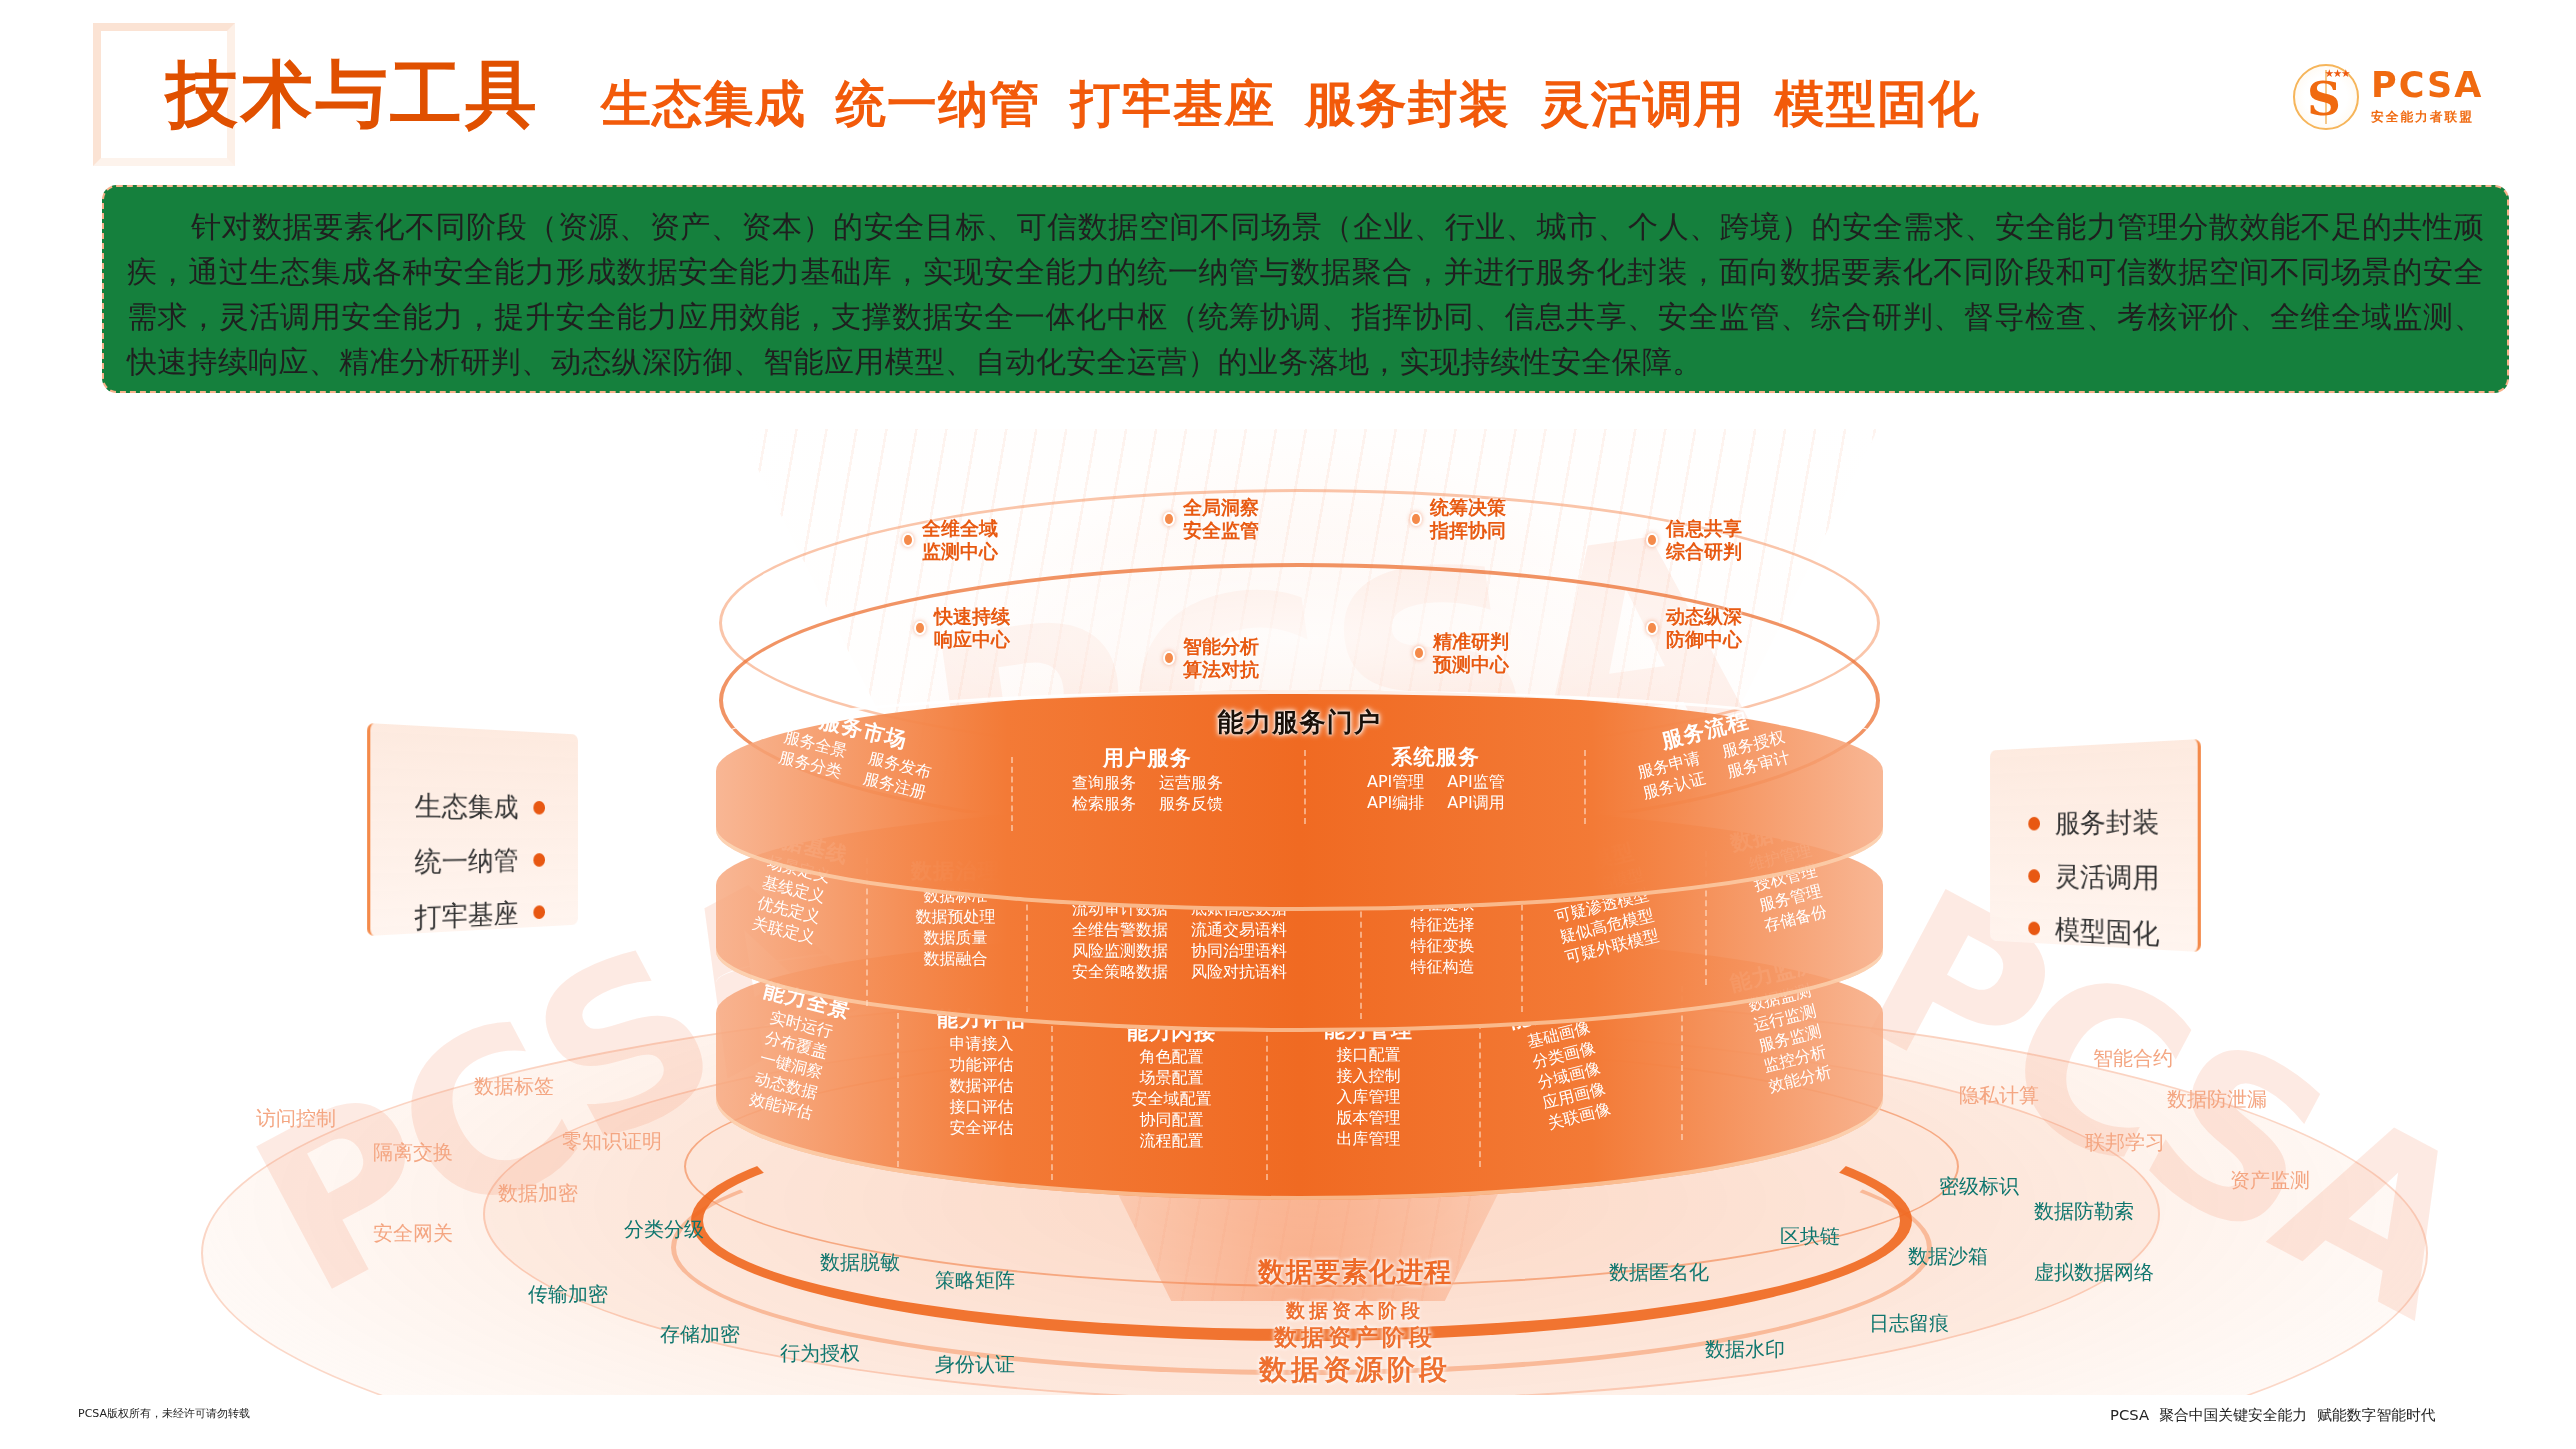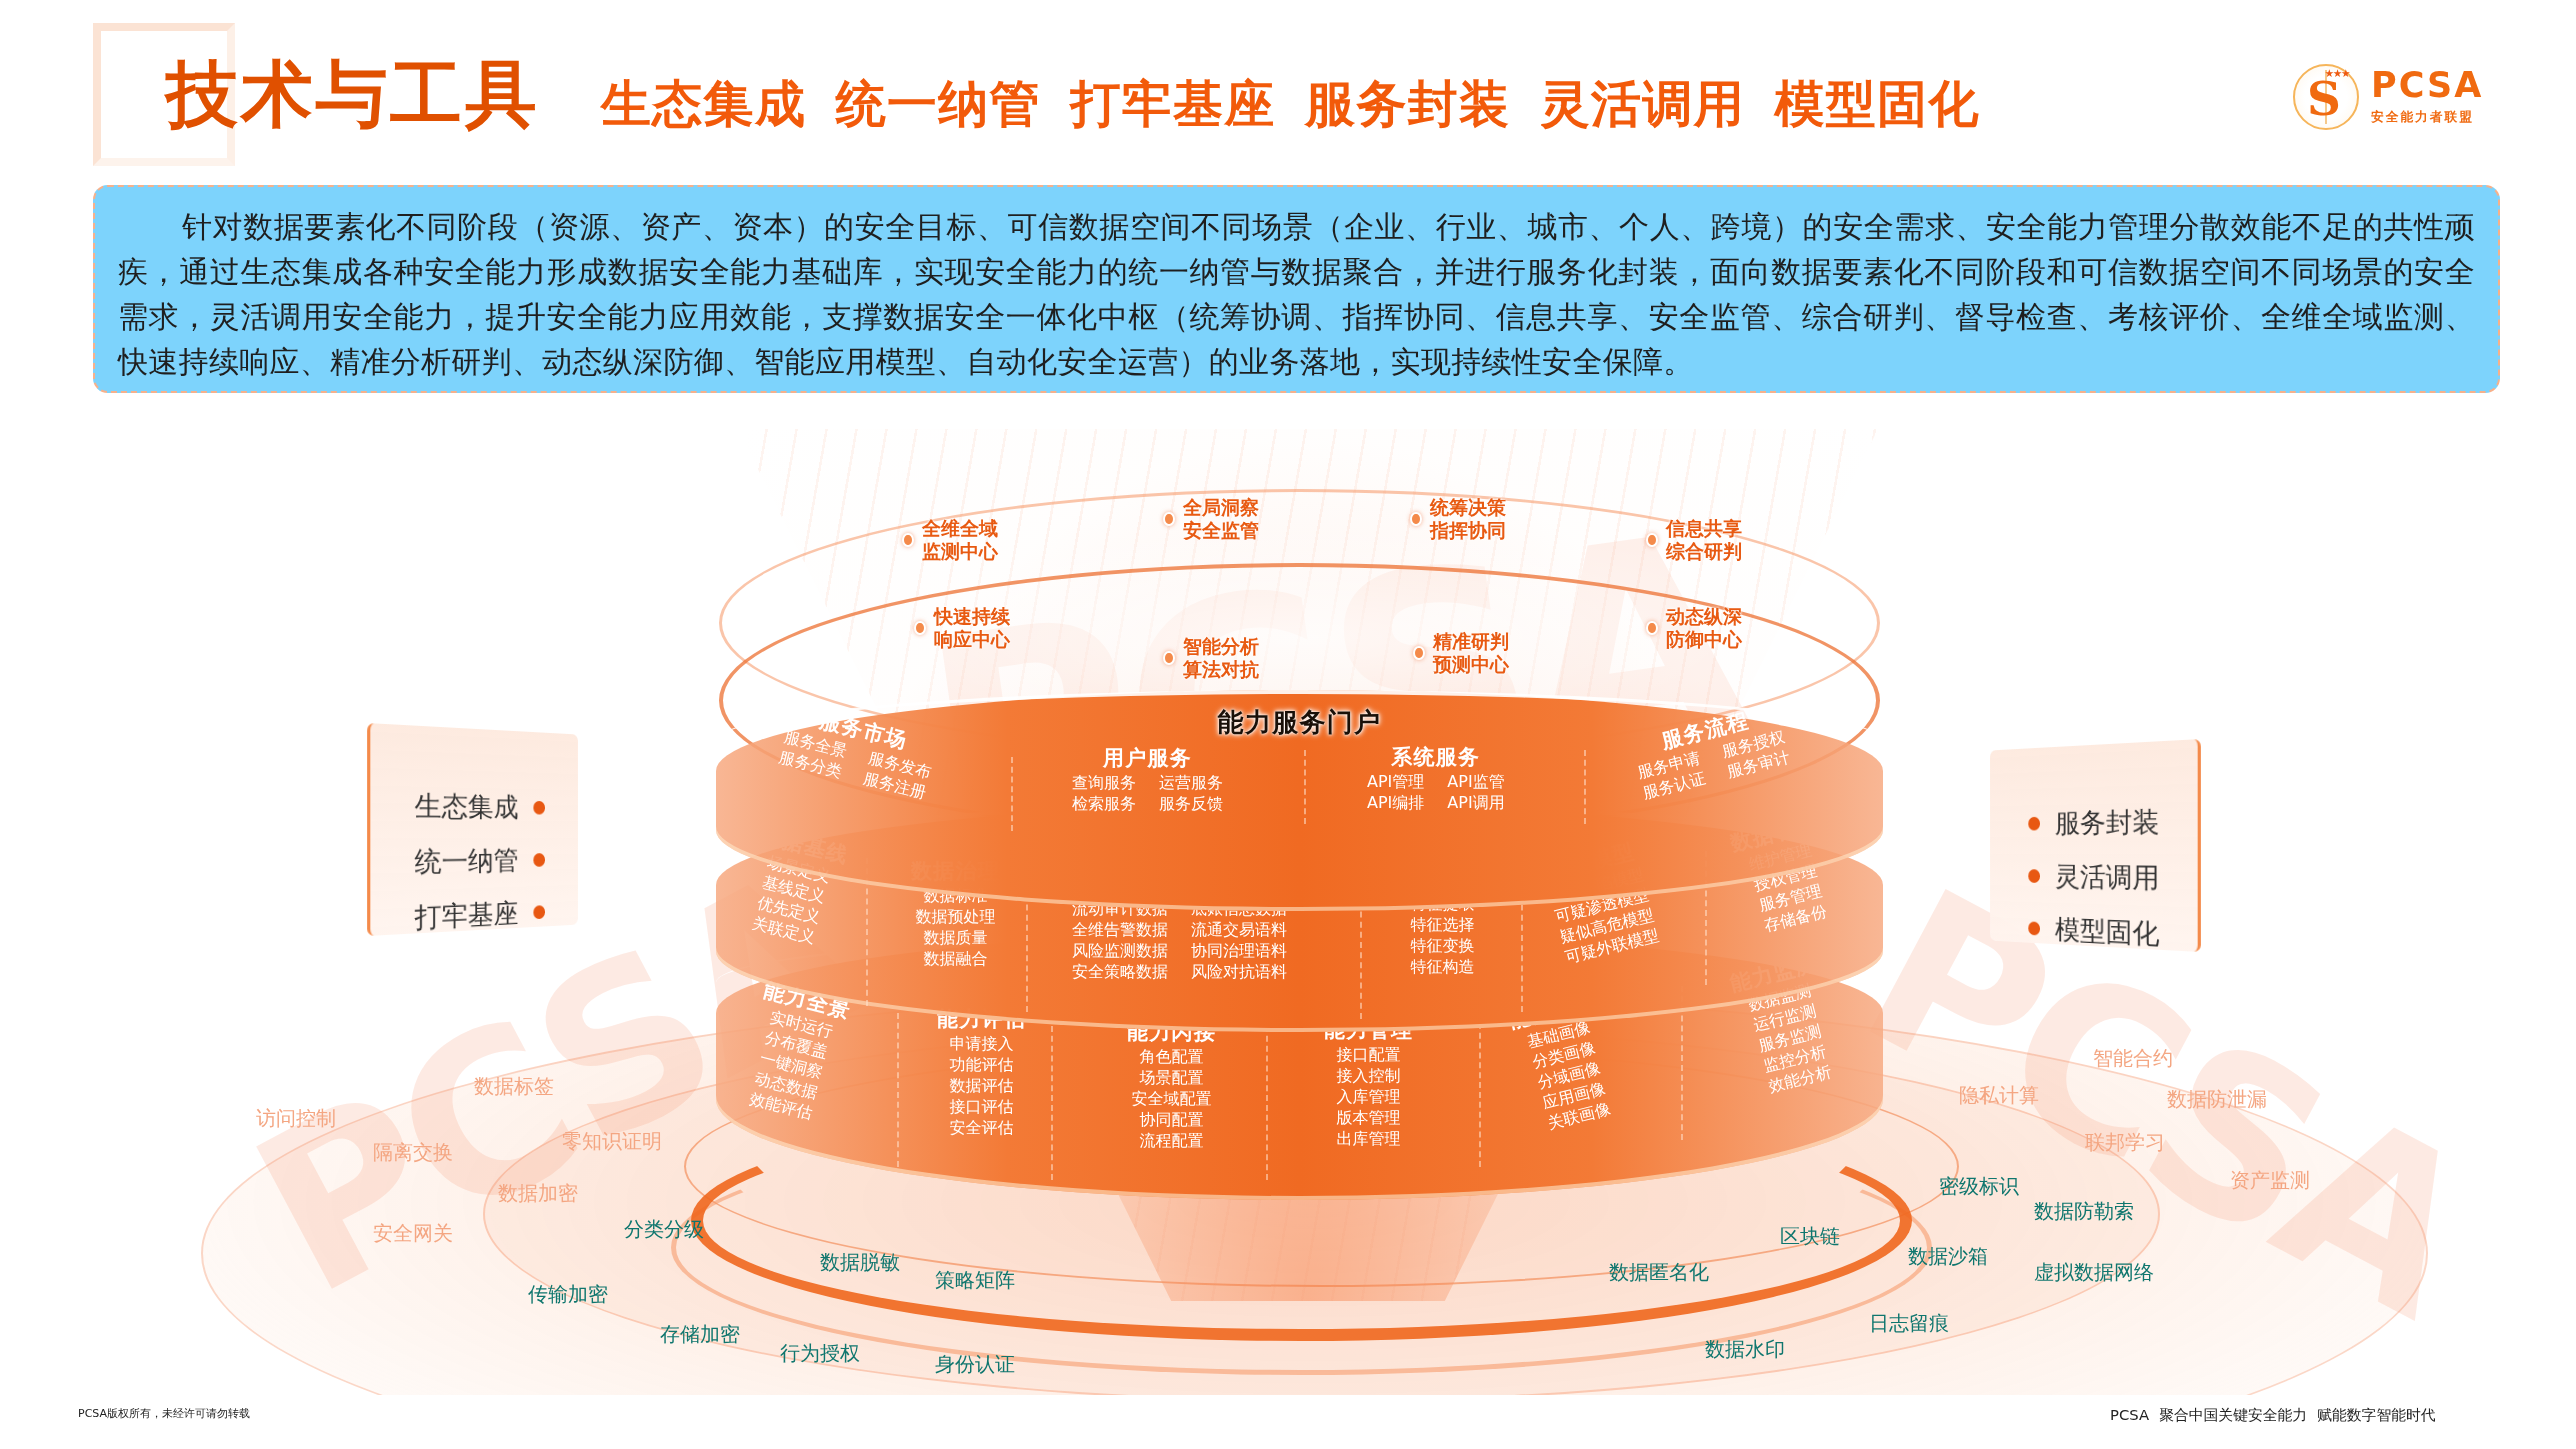--- a/index.html
+++ b/index.html
@@ -17,22 +17,22 @@
   .logo { position: absolute; left: 2293px; top: 64px; display: flex; align-items: center; gap: 12px; }
   .logo-mark { width: 66px; height: 66px; border-radius: 50%; border: 2.7px solid #f6b55a; position: relative;
     background: radial-gradient(circle at 50% 50%, #fff 48%, #fff6e8 100%); }
   .logo-mark::before { content: ""; position: absolute; left: 50%; top: 4px; bottom: 4px; width: 2px; background: #f6c98a; transform: translateX(-50%); }
   .logo-mark .s { position: absolute; left: 12px; top: 9.4px; font-size: 47px; font-weight: bold; color: #f06a10; line-height: 1; font-family: "DejaVu Serif", serif; }
   .logo-mark .stars { position: absolute; left: 29.5px; top: 1.3px; font-size: 10.7px; color: #ee5a10; letter-spacing: -1.3px; }
   .logo-text .name { font-size: 35px; font-weight: bold; color: #f06a10; letter-spacing: 2px; line-height: 1; }
   .logo-text .org { font-size: 12.7px; color: #f06a10; letter-spacing: 2px; margin-top: 5.4px; font-weight: bold; }
 
   
-  .desc { position: absolute; left: 93px; top: 185px; width: 2407px; height: 208px;
-    border: 2px dashed #f7b08a; border-radius: 14.8px; background: #7dd3fc;
+  .desc { position: absolute; left: 102px; top: 185px; width: 2407px; height: 208px;
+    border: 2px dashed #f7b08a; border-radius: 14.8px; background: #15803d;
     padding: 17.4px 23px 0 23px; }
   .desc p { font-size: 30px; line-height: 45px; color: #1f1f1f; text-indent: 64px; text-align: justify; letter-spacing: 0.3px; }
 
   
   .stage { position: absolute; left: 0; top: 402px; width: 2576px; height: 993px; overflow: hidden; }
 
   .floor { position: absolute; border-radius: 50%; }
   .floor-outer { left: 201px; top: 590px; width: 2227px; height: 523px;
     background: radial-gradient(ellipse at 50% 40%, rgba(249,150,100,0.35) 0%, rgba(252,200,170,0.28) 45%, rgba(253,225,208,0.22) 70%, rgba(255,240,232,0.0) 100%);
     border: 2px solid rgba(244,150,110,0.35); }
@@ -400,20 +400,26 @@
       <div class="h">服务流程</div>
       <div class="items grid2">
           <div>服务申请</div>
           <div>服务授权</div>
           <div>服务认证</div>
           <div>服务审计</div>
         </div>
     </div>
   </div>
 
+  <div class="process">
+    <div class="t">数据要素化进程</div>
+    <div class="s" style="font-size:19px; margin-top:9.4px;">数据资本阶段</div>
+    <div class="s" style="font-size:23px;">数据资产阶段</div>
+    <div class="s" style="font-size:28px;">数据资源阶段</div>
+  </div>
 
   <div class="floor-lbl light" style="left:256px; top:703px;">访问控制</div>
   <div class="floor-lbl light" style="left:474px; top:671px;">数据标签</div>
   <div class="floor-lbl light" style="left:373px; top:737px;">隔离交换</div>
   <div class="floor-lbl light" style="left:562px; top:726px;">零知识证明</div>
   <div class="floor-lbl light" style="left:498px; top:778px;">数据加密</div>
   <div class="floor-lbl light" style="left:373px; top:818px;">安全网关</div>
   <div class="floor-lbl" style="left:624px; top:814px;">分类分级</div>
   <div class="floor-lbl" style="left:820px; top:847px;">数据脱敏</div>
   <div class="floor-lbl" style="left:935px; top:865px;">策略矩阵</div>

